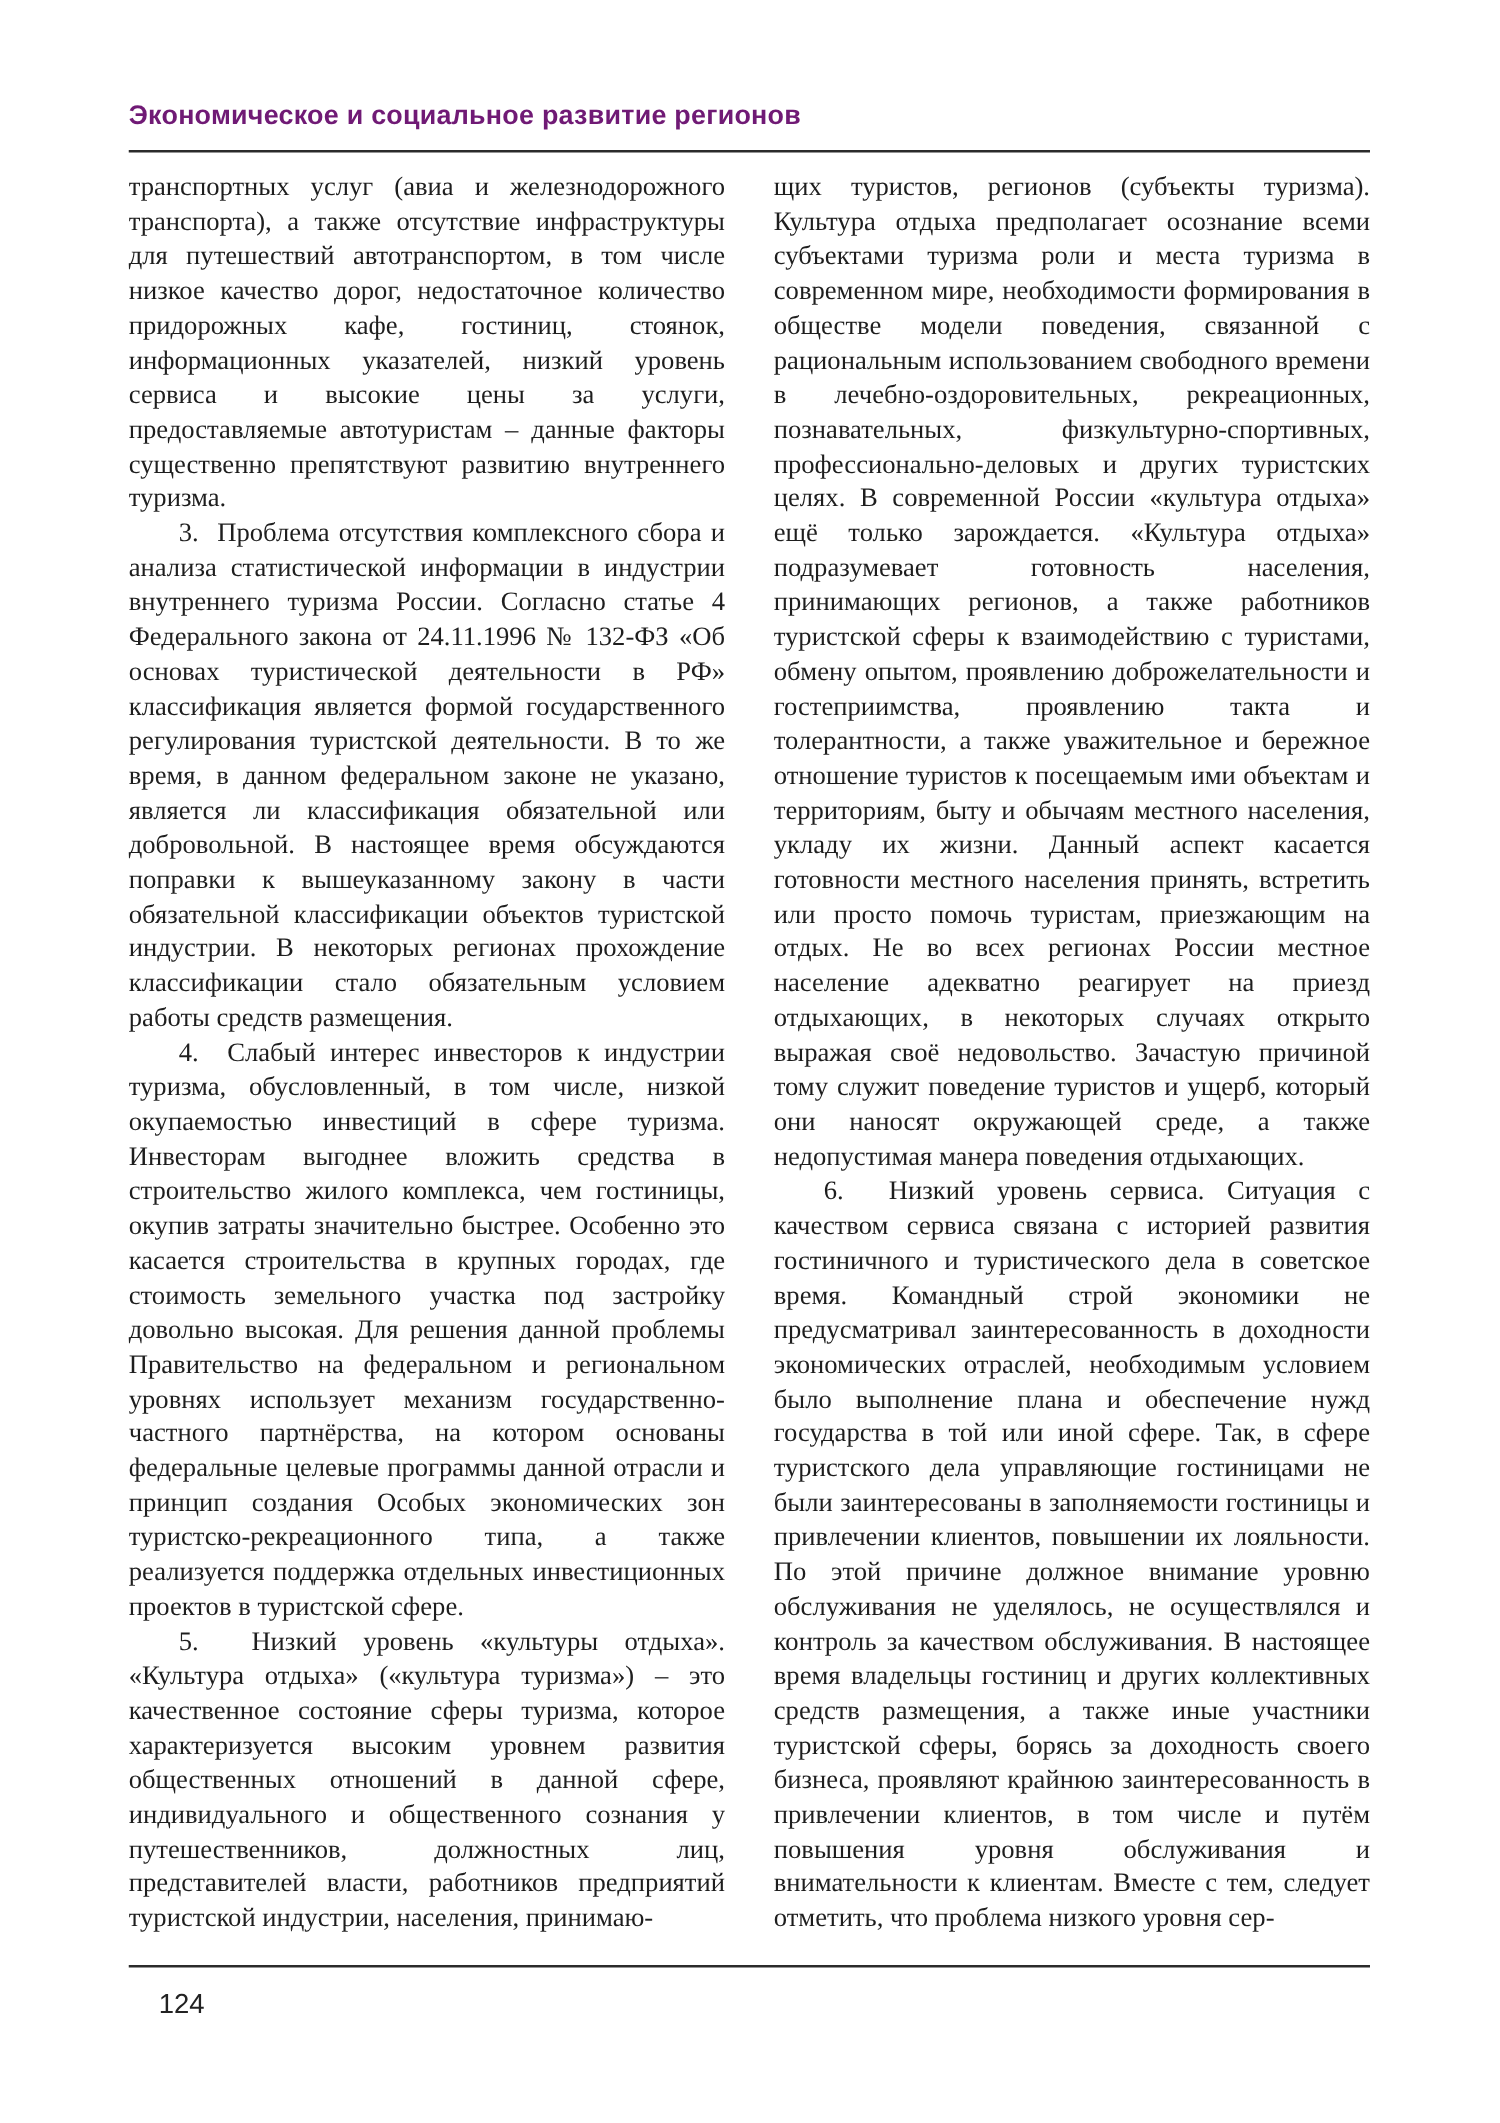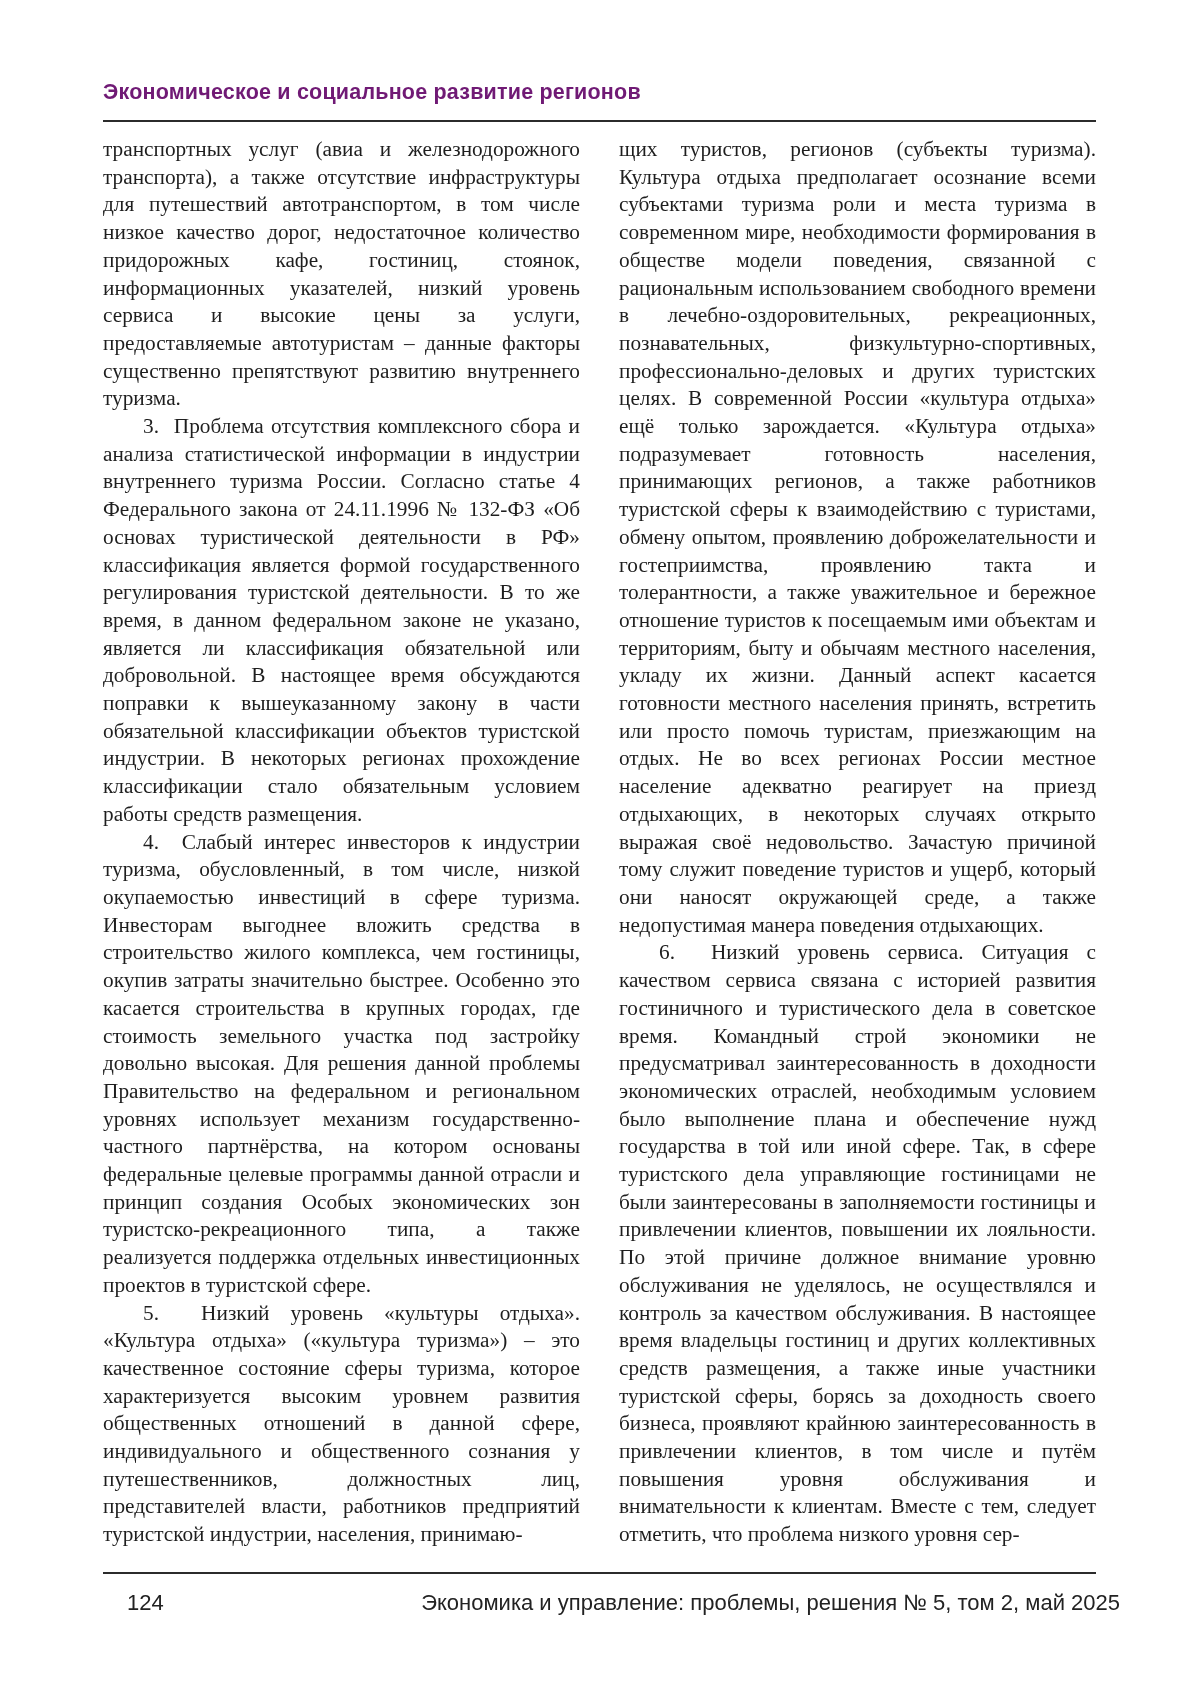--- a/index.html
+++ b/index.html
@@ -95,16 +95,15 @@
     <div class="col">
       <p>щих туристов, регионов (субъекты туризма). Культура отдыха предполагает осознание всеми субъектами туризма роли и места туризма в современном мире, необходимости формирования в обществе модели поведения, связанной с рациональным использованием свободного времени в лечебно-оздоровительных, рекреационных, познавательных, физкультурно-спортивных, профессионально-деловых и других туристских целях. В современной России «культура отдыха» ещё только зарождается. «Культура отдыха» подразумевает готовность населения, принимающих регионов, а также работников туристской сферы к взаимодействию с туристами, обмену опытом, проявлению доброжелательности и гостеприимства, проявлению такта и толерантности, а также уважительное и бережное отношение туристов к посещаемым ими объектам и территориям, быту и обычаям местного населения, укладу их жизни. Данный аспект касается готовности местного населения принять, встретить или просто помочь туристам, приезжающим на отдых. Не во всех регионах России местное население адекватно реагирует на приезд отдыхающих, в некоторых случаях открыто выражая своё недовольство. Зачастую причиной тому служит поведение туристов и ущерб, который они наносят окружающей среде, а также недопустимая манера поведения отдыхающих.</p>
       <p class="indent">6.&nbsp;&nbsp;Низкий уровень сервиса. Ситуация с качеством сервиса связана с историей развития гостиничного и туристического дела в советское время. Командный строй экономики не предусматривал заинтересованность в доходности экономических отраслей, необходимым условием было выполнение плана и обеспечение нужд государства в той или иной сфере. Так, в сфере туристского дела управляющие гостиницами не были заинтересованы в заполняемости гостиницы и привлечении клиентов, повышении их лояльности. По этой причине должное внимание уровню обслуживания не уделялось, не осуществлялся и контроль за качеством обслуживания. В настоящее время владельцы гостиниц и других коллективных средств размещения, а также иные участники туристской сферы, борясь за доходность своего бизнеса, проявляют крайнюю заинтересованность в привлечении клиентов, в том числе и путём повышения уровня обслуживания и внимательности к клиентам. Вместе с тем, следует отметить, что проблема низкого уровня сер-</p>
     </div>
   </div>
 
   <div class="footer-rule"></div>
 
   <div class="footer">
     <span>124</span>
-    <span>Экономика и управление: проблемы, решения № 5, том 2, май 2025</span>
   </div>
 
 </div>
 
 </body></html>

